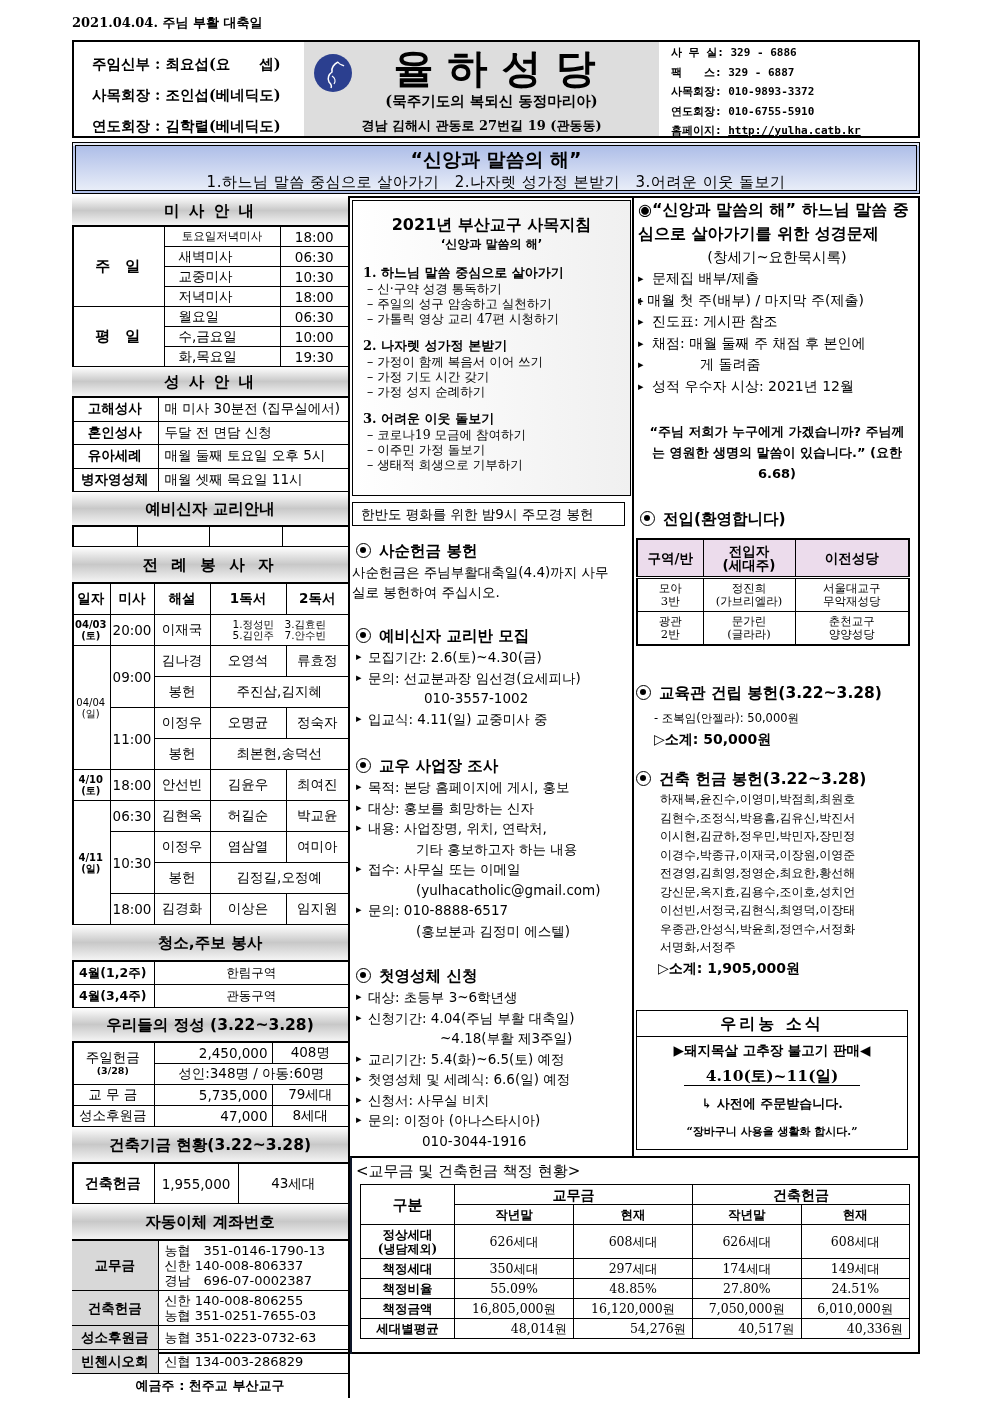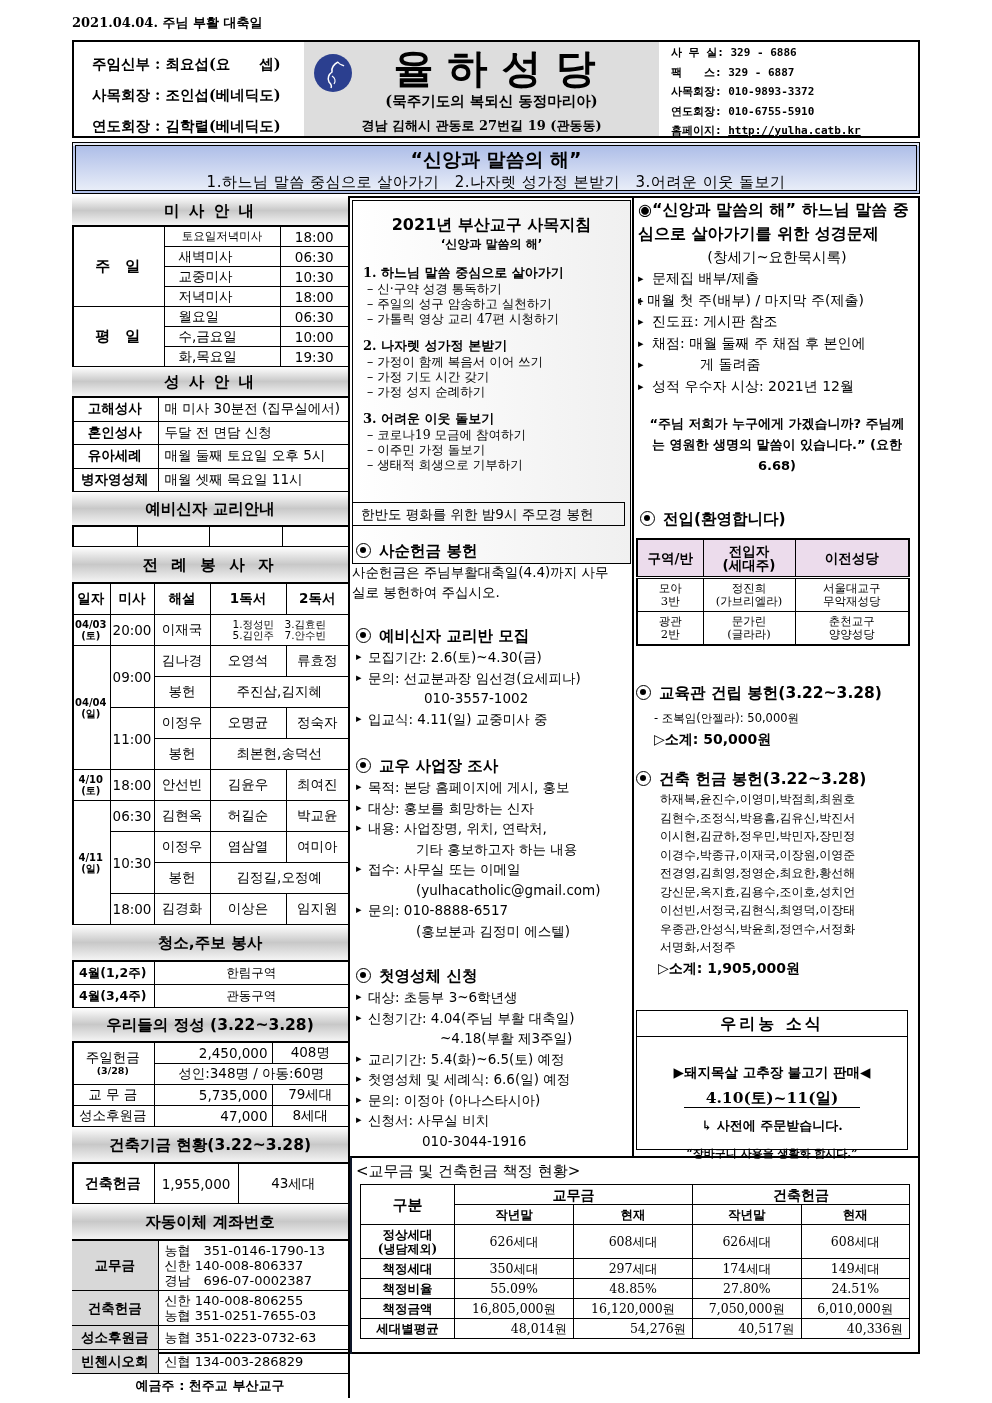--- a/index.html
+++ b/index.html
@@ -29,40 +29,40 @@
 .sac td.k{font-weight:bold;width:86px}
 .sac td.v{text-align:left;padding-left:6px}
 .lit td,.lit th{font-size:13.5px;height:31px}
 .lit th{font-weight:bold}
 .lit .small{font-size:10px;line-height:11px}
 .clean td{height:23px;font-size:12.5px}
 .offer td{height:21px;font-size:13.5px}
 .acc td{font-size:13px;line-height:15px}
 .acc td.k{background:#d8d8d8;font-weight:bold;font-size:13.5px;width:86px}
 .acc td.v{text-align:left;padding-left:6px}
-.guideline{left:352px;top:200px;width:279px;height:364px;border:1px solid #000;background:linear-gradient(90deg,#fff,#f0f0f0);padding:14px 0 0 10px}
+.guideline{left:352px;top:200px;width:279px;height:296px;border:1px solid #000;background:linear-gradient(90deg,#fff,#f0f0f0);padding:14px 0 0 10px}
 .guideline .h{font-size:16px;font-weight:bold;text-align:center;margin-right:10px}
 .guideline .sh{font-size:12px;font-weight:bold;text-align:center;margin-right:10px}
 .guideline .g{font-family:"DejaVu Serif",serif;font-size:13px;font-weight:bold;margin-top:12px;line-height:16px}
 .guideline .i{font-family:"DejaVu Serif",serif;font-size:12.5px;line-height:15px;padding-left:4px}
 .peace{left:352px;top:502px;width:273px;height:24px;border:1px solid #000;font-size:13.5px;line-height:22px;padding-left:8px}
 .notice{position:absolute;left:356px;width:280px}
 .notice .h{font-size:15.5px;font-weight:bold;line-height:22px}
 .notice .h .bullet{display:inline-block;width:15px;height:15px;border:1.5px solid #000;border-radius:50%;position:relative;vertical-align:-2px;margin-right:8px}
 .notice .h .bullet::after{content:"";position:absolute;left:3px;top:3px;width:6px;height:6px;background:#000;border-radius:50%}
 .notice .p{font-size:13.5px;line-height:20px}
 .notice .li{font-size:13.5px;line-height:20.5px;padding-left:12px;position:relative}
 .notice .li::before{content:"▸";position:absolute;left:0;font-size:11px}
 .notice .cont{font-size:13.5px;line-height:20.5px}
 .quiz{left:634px;top:198px;width:286px;padding:0 4px}
 .quiz .h{font-size:16px;font-weight:bold;line-height:24px}
 .quiz .c{text-align:center;font-size:14.5px;line-height:22px}
 .quiz .li{font-size:14px;line-height:21.5px;padding-left:14px;position:relative}
 .quiz .li::before{content:"▸";position:absolute;left:0;font-size:11px}
-.quiz .q{text-align:center;font-size:13px;font-weight:bold;line-height:21px;margin-top:16px}
+.quiz .q{text-align:center;font-size:13px;font-weight:bold;line-height:21px;margin-top:24px}
 .rh{font-size:15.5px;font-weight:bold;line-height:22px}
 .rh .bullet{display:inline-block;width:15px;height:15px;border:1.5px solid #000;border-radius:50%;position:relative;vertical-align:-2px;margin-right:8px}
 .rh .bullet::after{content:"";position:absolute;left:3px;top:3px;width:6px;height:6px;background:#000;border-radius:50%}
 .transfer{border:2px solid #000}
 .transfer th{background:#ecdcec;font-size:13.5px;font-weight:bold;height:38px;line-height:14px;border-bottom:3px double #000}
 .transfer td{font-family:"DejaVu Serif",serif;font-size:11.5px;line-height:13px;height:34px}
 .donor{font-size:12px;line-height:18.5px;padding-left:24px}
 .total{font-size:14px;font-weight:bold;padding-left:18px;line-height:22px}
 .farm{left:636px;top:1010px;width:272px;height:140px;border:1px solid #000}
 .farm .tab{height:26px;border-bottom:1px solid #000;text-align:center;font-size:16px;font-weight:bold;line-height:26px;letter-spacing:3px}
@@ -199,21 +199,21 @@
           <td class="small" style="font-weight:bold;white-space:pre-line;border-left:none;height:26px">04/03
 (토)</td>
           <td>20:00</td>
           <td>이재국</td>
           <td colspan="3" class="small" style="font-size:10.5px;border-right:none">
             <div>1.정성민　3.김효린</div>
             <div>5.김인주　7.안수빈</div>
           </td>
         </tr>
     <tr>
-          <td rowspan="4" class="small" style="font-weight:bold;white-space:pre-line;border-left:none">04/04
+          <td rowspan="4" class="small" style="font-weight:normal;white-space:pre-line;border-left:none">04/04
 (일)</td>
           <td rowspan="2">09:00</td>
           <td>김나경</td>
           <td colspan="2">오영석</td>
           <td style="border-right:none">류효정</td>
         </tr>
     <tr>
           <td>봉헌</td>
           <td colspan="3" style="border-right:none">주진삼,김지혜</td>
         </tr>
@@ -390,22 +390,22 @@
   <div class="cont" style="padding-left:60px">(홍보분과 김정미 에스텔)</div>
 </div>
 
 <div class="notice" style="top:965px">
   <div class="h"><span class="bullet"></span><span>첫영성체 신청</span></div>
   <div class="li">대상: 초등부 3~6학년생</div>
   <div class="li">신청기간: 4.04(주님 부활 대축일)</div>
   <div class="cont" style="padding-left:84px">~4.18(부활 제3주일)</div>
   <div class="li">교리기간: 5.4(화)~6.5(토) 예정</div>
   <div class="li">첫영성체 및 세례식: 6.6(일) 예정</div>
+  <div class="li">신청서: 사무실 비치</div>
   <div class="li">문의: 이정아 (아나스타시아)</div>
-  <div class="li">신청서: 사무실 비치</div>
   <div class="cont" style="padding-left:66px">010-3044-1916</div>
 </div>
 
 <div class="abs" style="left:632px;top:196px;width:2px;height:960px;background:#000"></div>
 <div class="abs quiz">
   <div class="h">◉“신앙과 말씀의 해” 하느님 말씀 중심으로 살아가기를 위한 성경문제</div>
   <div class="c">(창세기~요한묵시록)</div>
   <div class="li">문제집 배부/제출</div>
   <div class="li" style="padding-left:0">: 매월 첫 주(배부) / 마지막 주(제출)</div>
   <div class="li">진도표: 게시판 참조</div>
@@ -460,21 +460,21 @@
   <div class="donor">전경영,김희영,정영순,최요한,황선해</div>
   <div class="donor">강신문,옥지효,김용수,조이호,성치언</div>
   <div class="donor">이선빈,서정국,김현식,최영덕,이장태</div>
   <div class="donor">우종관,안성식,박윤희,정연수,서정화</div>
   <div class="donor">서명화,서정주</div>
   <div class="total" style="padding-left:22px">▷소계: 1,905,000원</div>
 </div>
 
 <div class="abs farm">
   <div class="tab">우리농 소식</div>
-  <div class="b" style="font-size:13.5px;margin-top:26px;line-height:18px">▶돼지목살 고추장 불고기 판매◀</div>
+  <div class="b" style="font-size:13.5px;margin-top:4px;line-height:18px">▶돼지목살 고추장 불고기 판매◀</div>
   <div class="b" style="font-size:15.5px;line-height:18px;border-bottom:1px solid #000;width:176px;margin:8px auto">4.10(토)~11(일)</div>
   <div class="b" style="font-size:13px;line-height:20px">↳ 사전에 주문받습니다.</div>
   <div class="b" style="font-size:11px;margin-top:10px">“장바구니 사용을 생활화 합시다.”</div>
 </div>
 
 <div class="abs bottom">
   <div class="h">&lt;교무금 및 건축헌금 책정 현황&gt;</div>
   <table class="pledge">
     <tbody>
         <tr>

